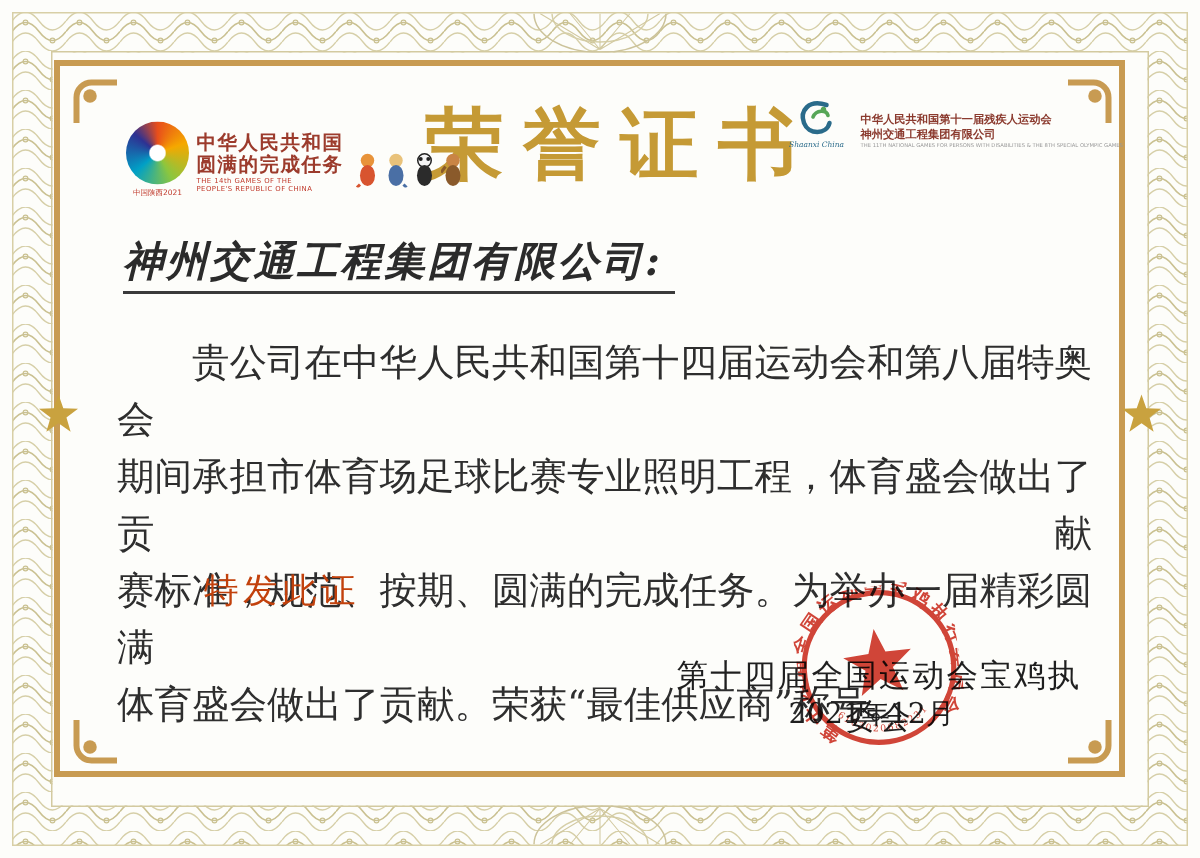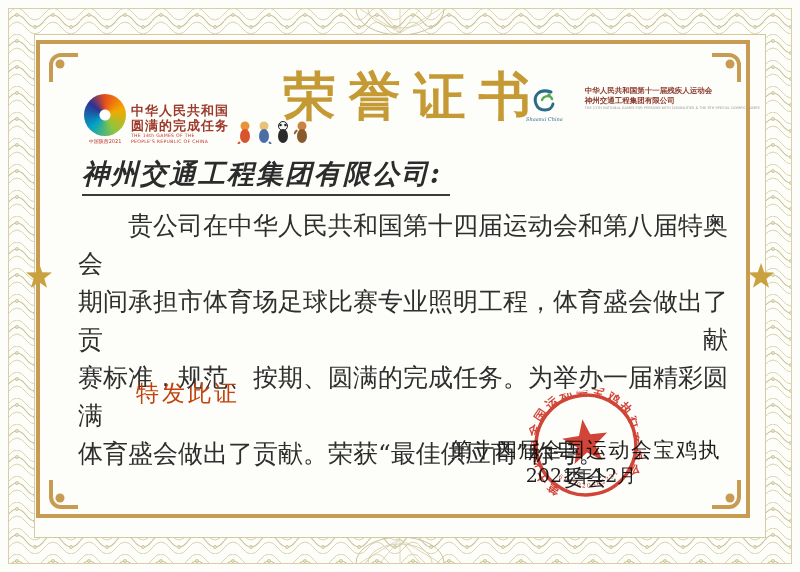--- a/index.html
+++ b/index.html
@@ -18,45 +18,45 @@
   .edge-star{position:absolute;width:28px;height:28px;}
   .edge-star.l{left:25px;top:262px;}
   .edge-star.r{left:747px;top:262px;}
   .fan{position:absolute;width:96px;height:26px;left:352px;}
   .fan.t{top:9px;}
   .fan.b{top:537px;transform:scaleY(-1);}
 
   
   .title{position:absolute;left:0;right:0;top:62px;text-align:center;
          font-size:52px;font-weight:bold;color:#c59a35;letter-spacing:13px;padding-left:27px;}
-  .left-logo{position:absolute;left:84px;top:68px;width:224px;height:76px;display:flex;align-items:flex-end;gap:5px;}
+  .left-logo{position:absolute;left:84px;top:68px;width:224px;height:76px;display:flex;align-items:center;gap:5px;}
   .emb14-wrap{display:flex;flex-direction:column;align-items:center;width:48px;}
   .emb14{width:42px;height:42px;border-radius:50%;
          background:radial-gradient(circle at 50% 50%, #ffffff 0 5px, rgba(255,255,255,0) 6px),
                     conic-gradient(#e84e1b,#f5a800 70deg,#8cc63e 150deg,#00a0c6 230deg,#2e3192 310deg,#e84e1b);}
   .emb14-cap{font-size:5px;color:#c0392b;margin-top:2px;white-space:nowrap;font-family:"DejaVu Sans","Liberation Sans",sans-serif;}
   .ll-text{display:flex;flex-direction:column;line-height:1.15;padding-top:6px;}
   .ll-cn{font-size:13px;font-weight:bold;color:#9c3b2c;letter-spacing:1px;white-space:nowrap;}
   .ll-en{font-size:4.6px;color:#c0392b;letter-spacing:.3px;white-space:nowrap;font-family:"DejaVu Sans","Liberation Sans",sans-serif;}
   .mascots{display:flex;gap:2px;padding-top:14px;margin-left:3px;}
 
-  .right-logo{position:absolute;left:526px;top:86px;width:198px;display:flex;align-items:flex-start;gap:22px;}
+  .right-logo{position:absolute;left:526px;top:64px;width:198px;display:flex;align-items:flex-end;gap:11px;}
   .embp-wrap{display:flex;flex-direction:column;align-items:center;width:42px;}
   .embp-cap{font-size:5px;color:#2a6b8a;font-style:italic;white-space:nowrap;}
   .rl-text{display:flex;flex-direction:column;line-height:1.35;}
   .rl-cn{font-size:7.5px;font-weight:bold;color:#8b3a2e;white-space:nowrap;}
   .rl-en{font-size:3.5px;color:#999;white-space:nowrap;font-family:"DejaVu Sans","Liberation Sans",sans-serif;}
 
   
   .recipient{position:absolute;left:82px;top:156px;font-size:27px;font-weight:bold;font-style:italic;
              color:#2b2b2b;border-bottom:2px solid #3a3a3a;padding:0 8px 2px 0;letter-spacing:2px;}
   .body-text{position:absolute;left:78px;top:207px;width:650px;font-size:25px;line-height:38px;color:#2e2e2e;}
   .bline{text-align:justify;}
   .bline.j{text-align-last:justify;}
-  .bline.indent{text-indent:2em;}
+  .bline.indent{text-indent:2em;margin-top:16px;}
   .closing{position:absolute;left:136px;top:378px;font-size:23px;color:#c2410c;letter-spacing:3px;}
 
   
   .issuer{position:absolute;left:446px;top:436px;width:280px;font-size:21px;color:#1f1f1f;
           letter-spacing:1.5px;text-align:center;}
   .cert-date{position:absolute;left:506px;top:463px;width:150px;text-align:center;font-size:19px;color:#1f1f1f;}
   .seal{position:absolute;left:532px;top:391px;width:108px;height:108px;
         transform:rotate(-8deg);mix-blend-mode:multiply;opacity:.93;}
 </style>
 </head>

